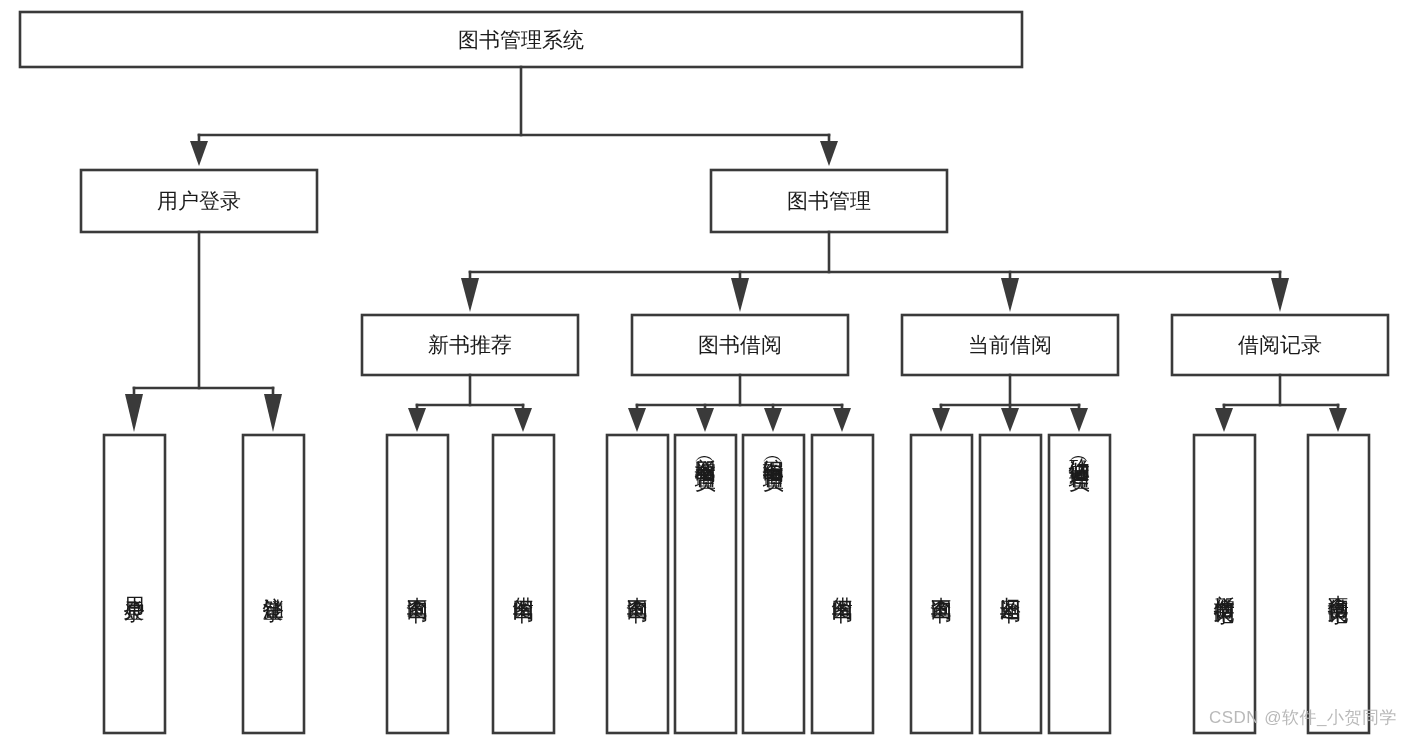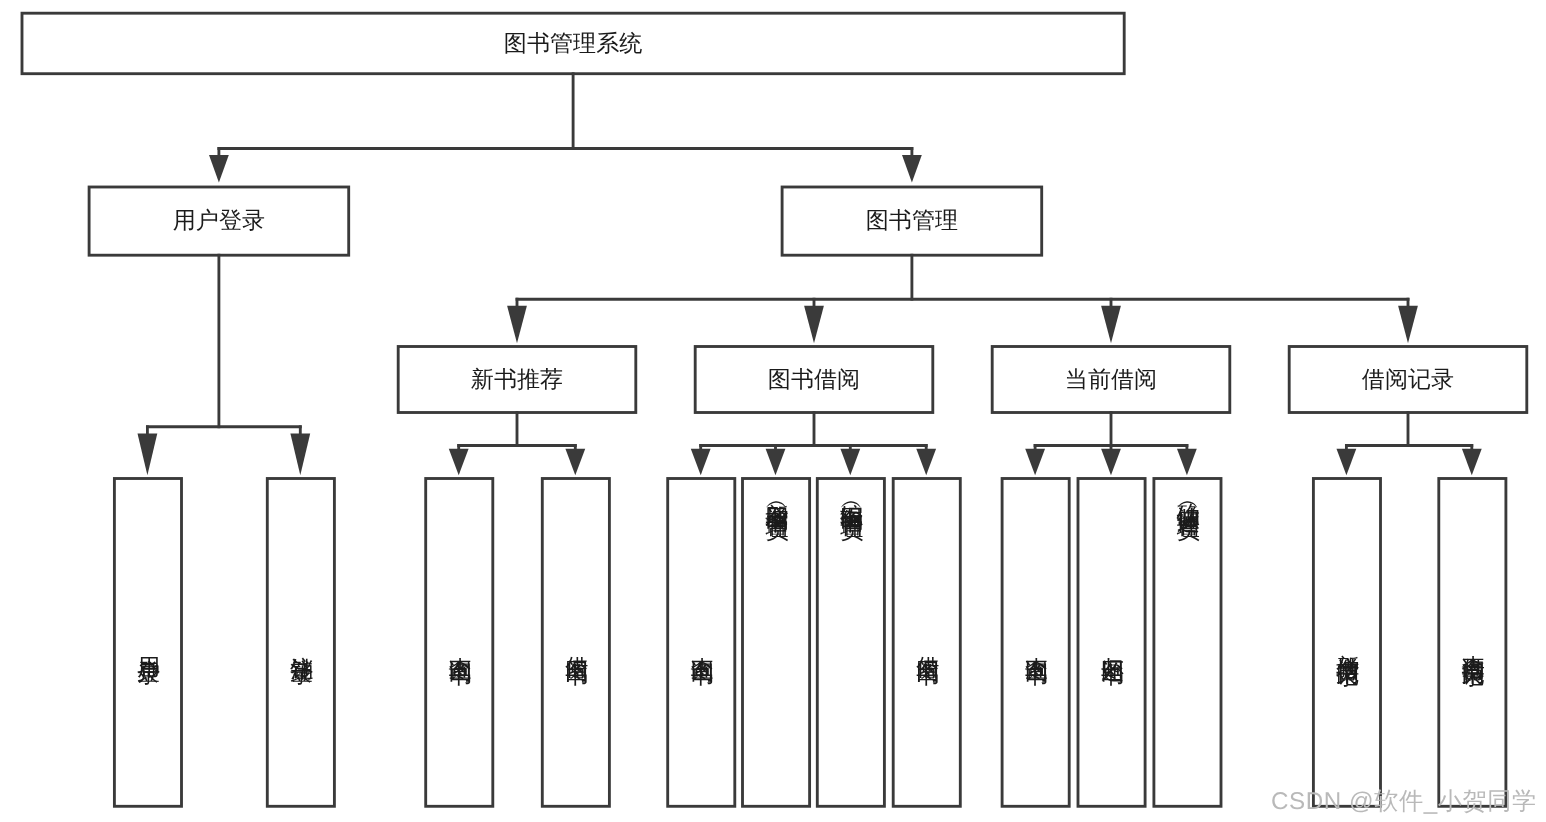--- a/index.html
+++ b/index.html
@@ -62,23 +62,23 @@
     font-family: "Liberation Sans", "DejaVu Sans", sans-serif;
     font-size: 21px;
     line-height: 1.32;
     letter-spacing: 2px;
     color: #1b1b1b;
     white-space: nowrap;
   }
   .watermark {
     position: absolute;
     right: 8px;
-    bottom: 4px;
-    font-family: "Liberation Sans", "DejaVu Sans", sans-serif;
-    font-size: 22px;
+    bottom: 18px;
+    font-family: "Liberation Sans", "DejaVu Sans", sans-serif;
+    font-size: 17px;
     color: #b9b9b9;
     letter-spacing: 0.5px;
     white-space: nowrap;
   }
 </style>
 </head>
 <body>
 
 <div id="diagram-root">
 

